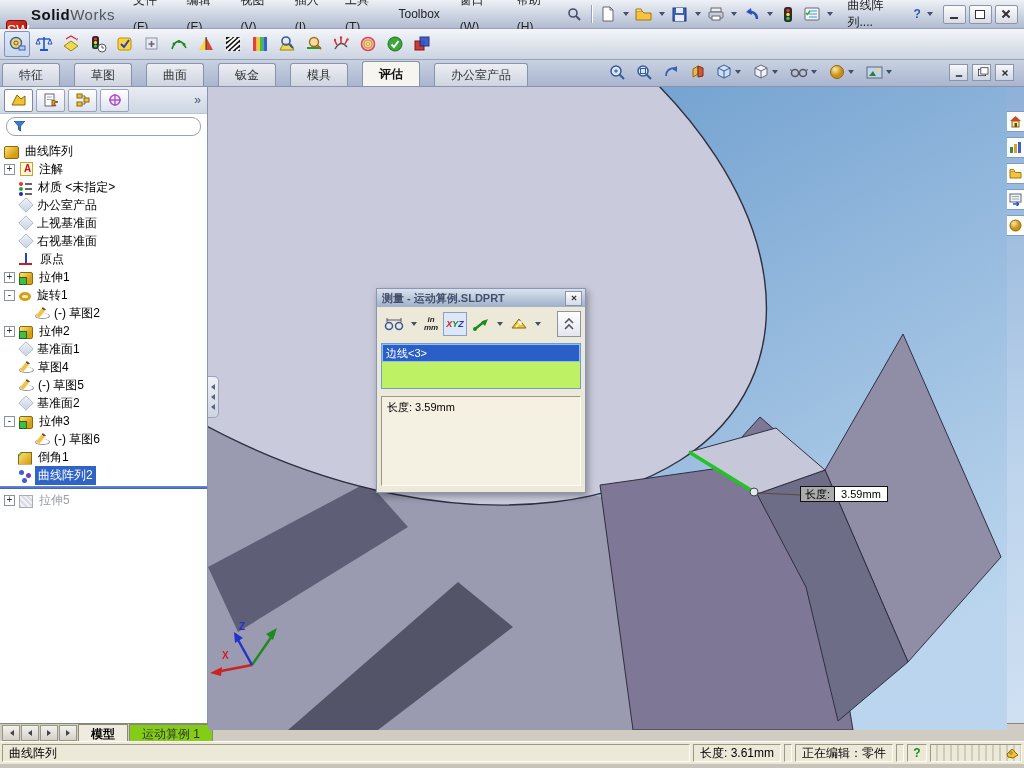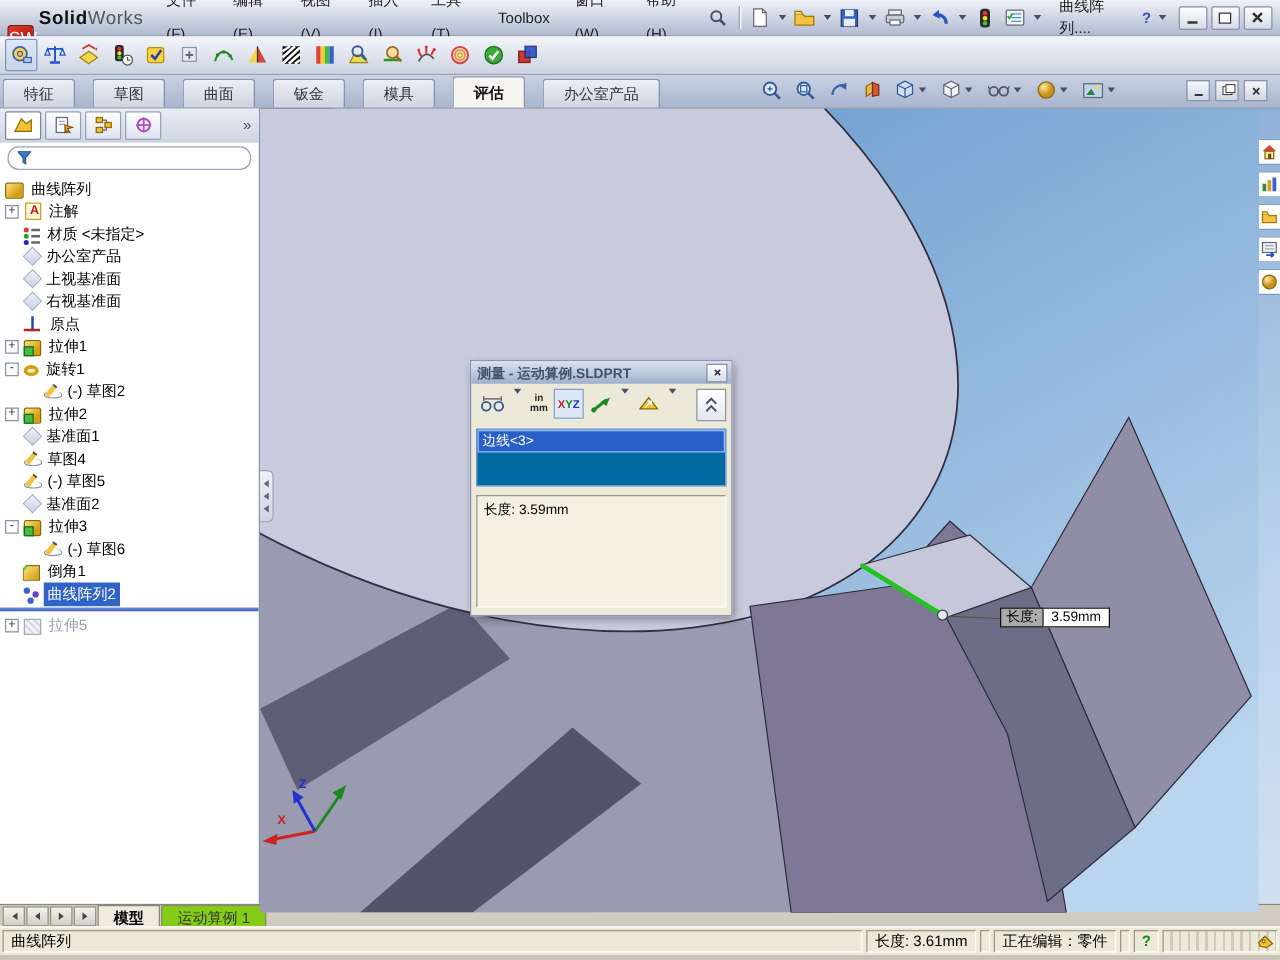--- a/index.html
+++ b/index.html
@@ -113,29 +113,29 @@
   .splitter i{width:0;height:0;border-top:3px solid transparent;border-bottom:3px solid transparent;border-right:4px solid #5a6680;}
 
   
   .mdialog{position:absolute;left:168px;top:201px;width:208px;background:#ece9d9;border:1px solid #8a96b6;
            box-shadow:2px 3px 7px rgba(0,0,0,.35);z-index:10;font-size:11px;}
   .mtitle{height:18px;display:flex;align-items:center;gap:4px;padding:0 3px 0 5px;
           background:linear-gradient(#dbe2ee,#9fb0ca);color:#44506b;font-weight:bold;}
   .mclose{margin-left:auto;width:15px;height:13px;background:linear-gradient(#fdfdfe,#d6dbe6);border:1px solid #8b94a9;
           display:grid;place-items:center;}
   .mclose .g-close{transform:scale(.6);}
-  .mtools{display:flex;gap:2px;padding:4px 4px 2px;}
+  .mtools{display:flex;align-items:center;gap:2px;padding:4px 4px 2px;font-style:italic;}
   .mbtn{height:22px;display:flex;align-items:center;padding:0 2px;border:1px solid transparent;}
   .mbtn.pressed{border-color:#8aa0c8;background:#dce8f8;}
   .units{display:flex;flex-direction:column;line-height:8px;font-size:8px;font-weight:bold;color:#222;text-align:center;}
   .xyzl{font-size:9px;font-weight:bold;line-height:9px;}
   .xl{color:#cc2222;} .yl{color:#1d8a1d;} .zl{color:#2233cc;}
   .mcollapse{margin-left:auto;width:22px;height:24px;background:linear-gradient(#fff,#e4e6ec);border:1px solid #8b94a9;
              display:grid;place-items:center;}
-  .mlist{margin:4px 4px 0;height:44px;border:1px solid #6f9bd6;background:#0369a1;}
+  .mlist{margin:4px 4px 0;height:44px;border:1px solid #6f9bd6;background:#bef264;}
   .mlrow{height:16px;line-height:16px;padding:0 3px;background:#2a5fc8;color:#fff;border:1px solid #8fc0f0;}
   .mresult{margin:7px 4px 6px;height:82px;background:#f4f1e2;border:1px solid;border-color:#9b9885 #fdfcf5 #fdfcf5 #9b9885;
            padding:3px 5px;color:#000;}
 
   
   .callout{position:absolute;left:592px;top:399px;display:flex;height:16px;line-height:15px;font-size:11px;z-index:6;}
   .callout .clabel{background:#ababab;border:1px solid #111;padding:0 4px;color:#000;}
   .callout .cvalue{background:#fff;border:1px solid #111;border-left:none;padding:0 6px;color:#000;}
 
   

